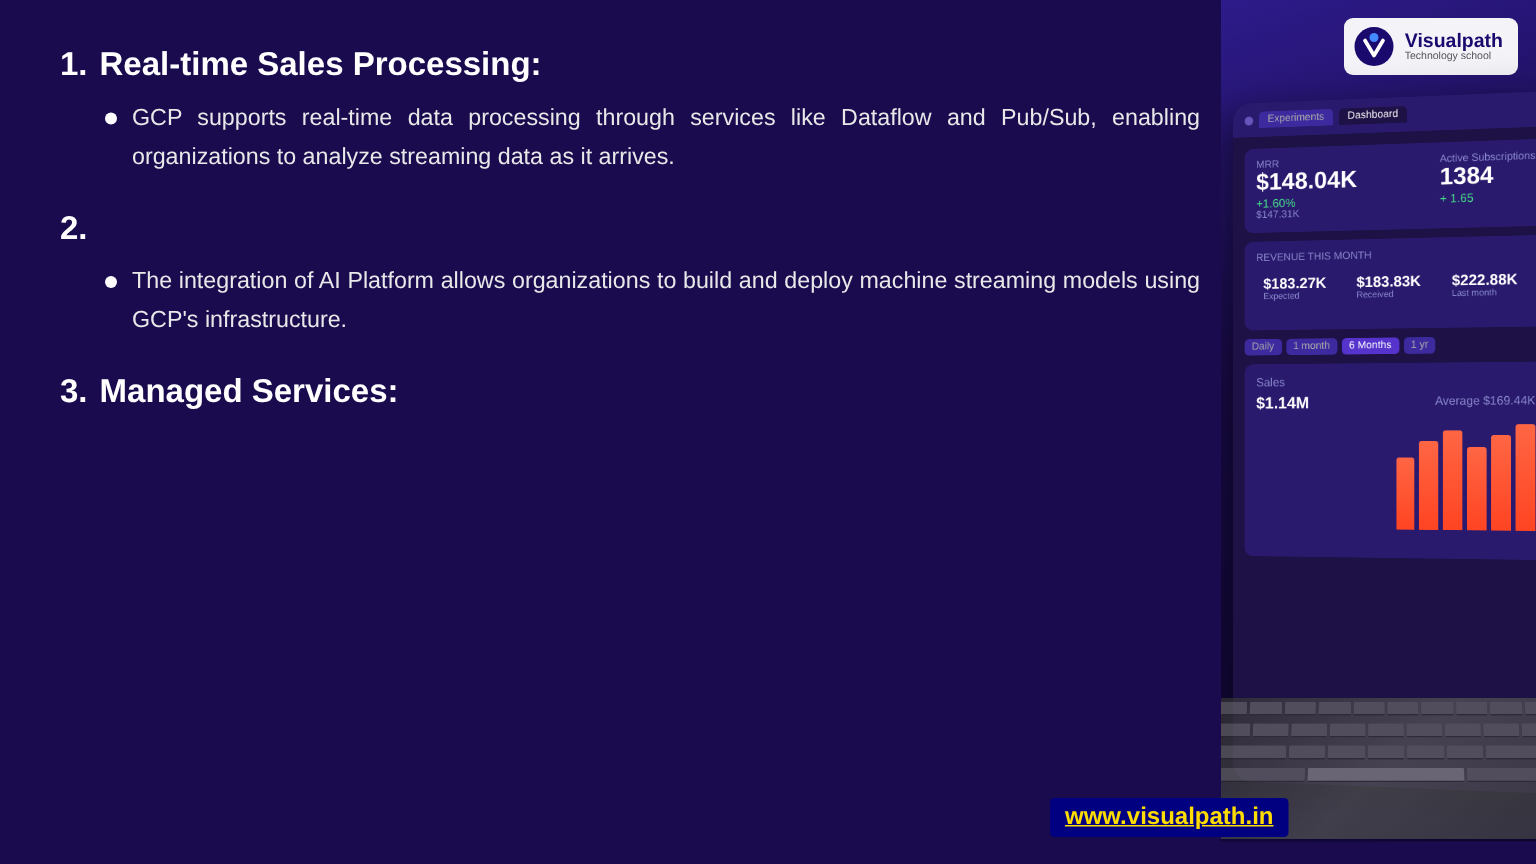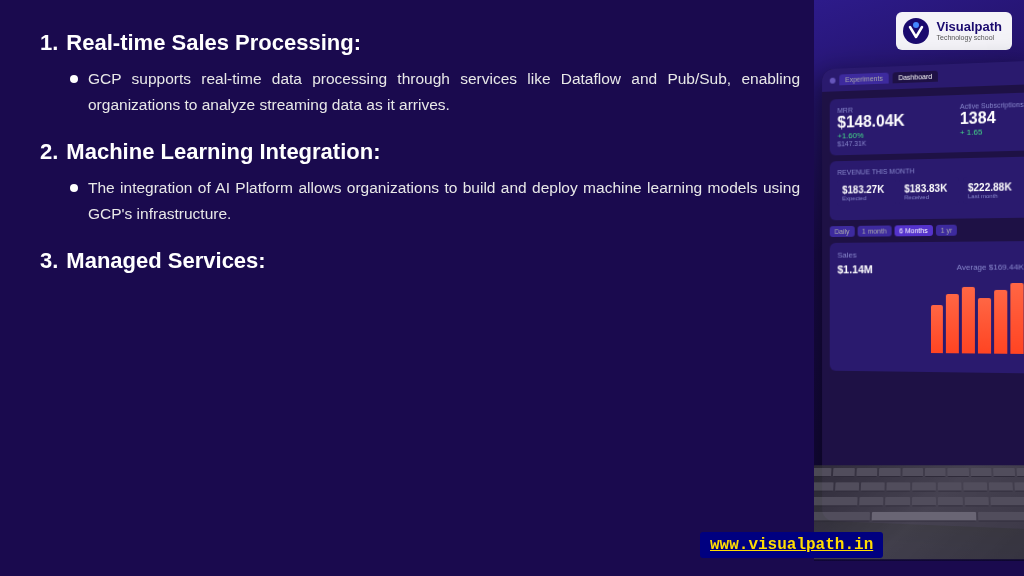--- a/index.html
+++ b/index.html
@@ -301,26 +301,25 @@
       <li class="bullet-item">
         <span class="bullet-dot"></span>
         <span class="bullet-text">GCP  supports  real-time  data  processing  through  services  like Dataflow  and  Pub/Sub,  enabling  organizations  to  analyze streaming data as it arrives.</span>
       </li>
     </ul>
   </div>
 
   <div class="section">
     <div class="section-title">
       <span class="section-number">2.</span>
-      <span>Machine Learning Integration:</span>
     </div>
     <ul class="bullet-list">
       <li class="bullet-item">
         <span class="bullet-dot"></span>
-        <span class="bullet-text">The  integration  of  AI  Platform  allows  organizations  to  build  and deploy machine learning models using GCP's infrastructure.</span>
+        <span class="bullet-text">The  integration  of  AI  Platform  allows  organizations  to  build  and deploy machine streaming models using GCP's infrastructure.</span>
       </li>
     </ul>
   </div>
 
   <div class="section">
     <div class="section-title">
       <span class="section-number">3.</span>
       <span>Managed Services:</span>
     </div>
   </div>
@@ -450,13 +449,13 @@
     </div>
     <div class="kbd-row">
       <div class="kbd-key" style="flex:3;"></div>
       <div class="kbd-key" style="flex:5; background:#888;"></div>
       <div class="kbd-key" style="flex:3;"></div>
     </div>
   </div>
 
 </div>
 
-<div class="website-link" style="bottom: 18px; left: 700px; right: auto; font-family: Liberation Mono, monospace;">www.visualpath.in</div>
+<div class="website-link" style="bottom: 18px; left: 700px; right: auto;">www.visualpath.in</div>
 
 </body></html>

